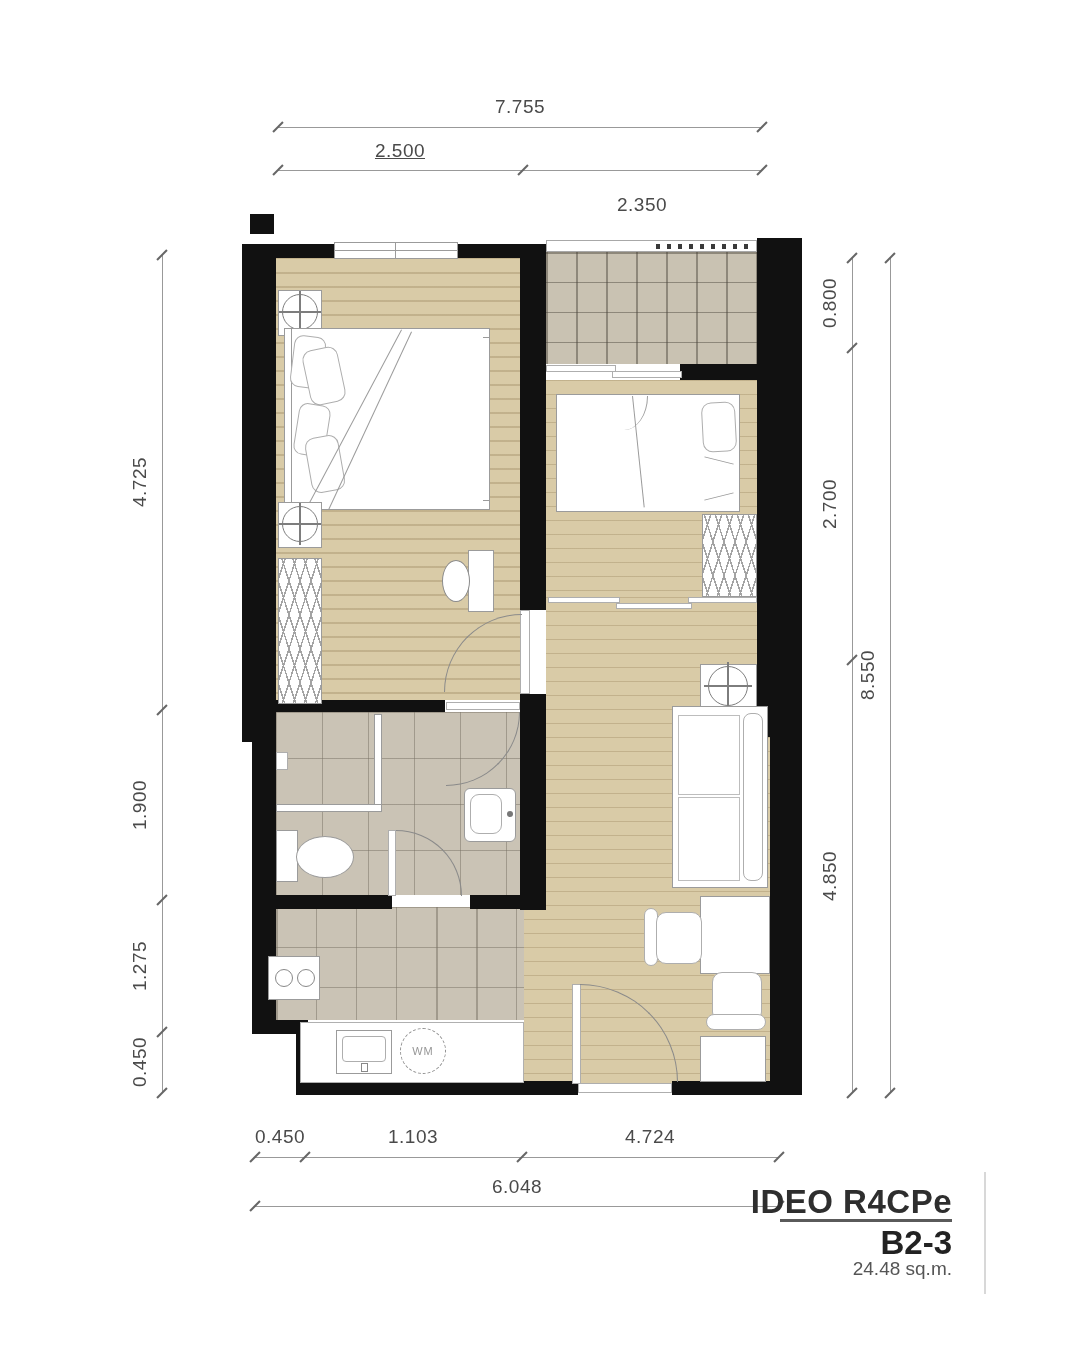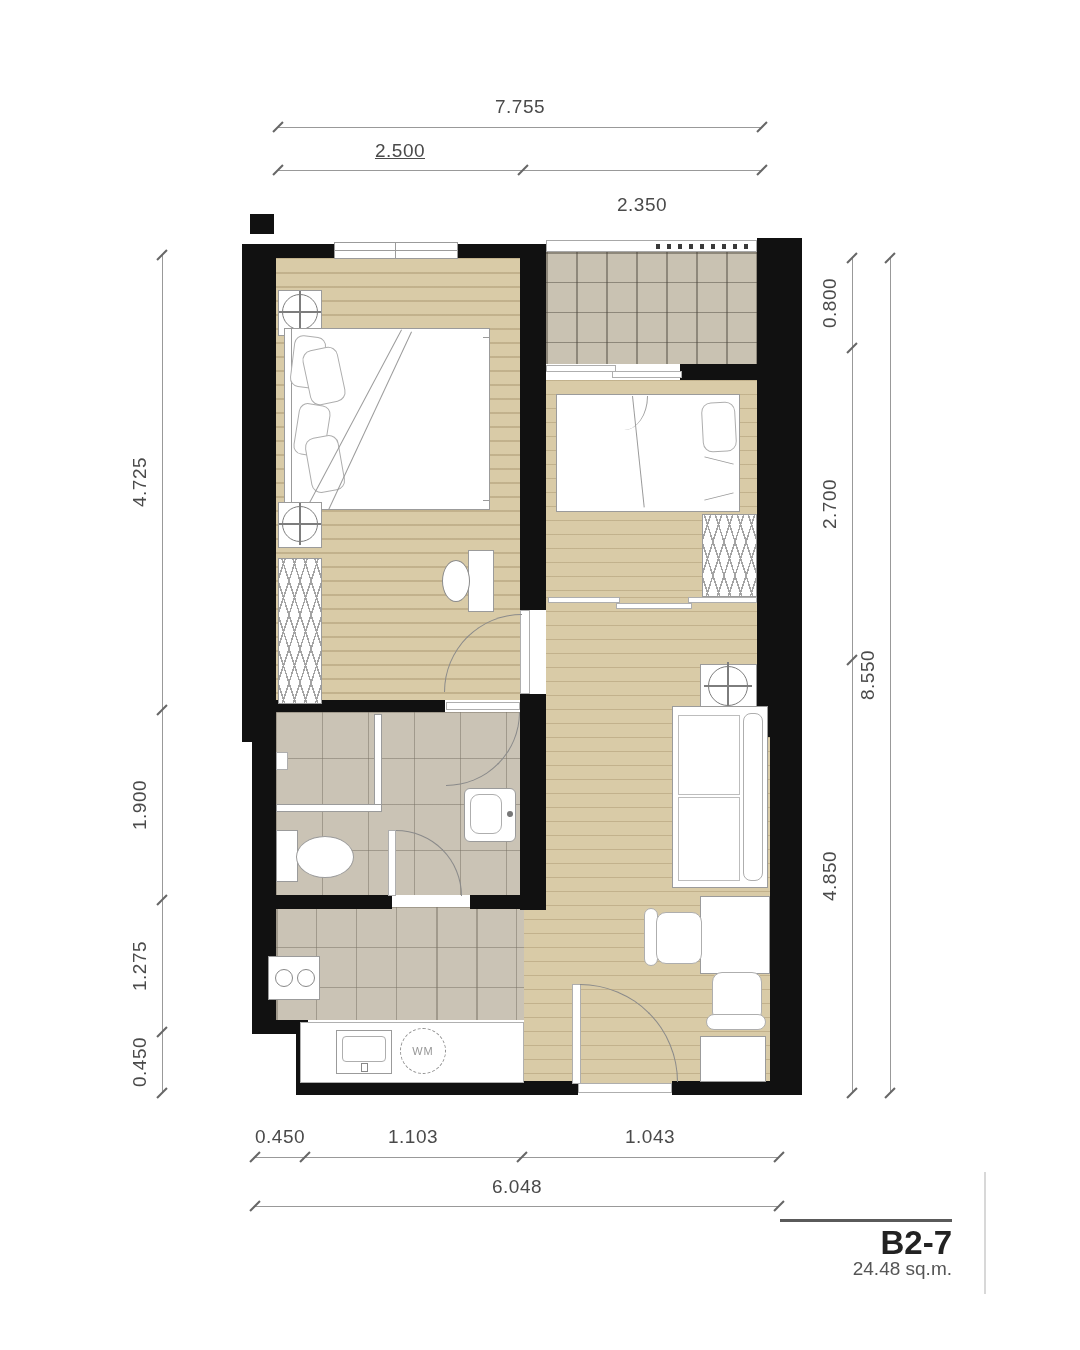--- a/index.html
+++ b/index.html
@@ -189,24 +189,25 @@
   <div class="tk" style="left:890px;top:1093px;"></div>
   <div class="dlab v" style="left:823px;top:664px;">8.550</div>
 
   <div class="dimline" style="left:255px;top:1157px;width:524px;height:1px;"></div>
   <div class="tk" style="left:255px;top:1157px;"></div>
   <div class="tk" style="left:305px;top:1157px;"></div>
   <div class="tk" style="left:522px;top:1157px;"></div>
   <div class="tk" style="left:779px;top:1157px;"></div>
   <div class="dlab" style="left:235px;top:1126px;">0.450</div>
   <div class="dlab" style="left:368px;top:1126px;">1.103</div>
-  <div class="dlab" style="left:605px;top:1126px;">1.043</div>
+  <div class="dlab" style="left:605px;top:1126px;">4.724</div>
   <div class="dimline" style="left:255px;top:1206px;width:524px;height:1px;"></div>
   <div class="tk" style="left:255px;top:1206px;"></div>
   <div class="tk" style="left:779px;top:1206px;"></div>
   <div class="dlab" style="left:472px;top:1176px;">6.048</div>
 
+  <div class="ttl" style="top:1183px;font-size:33px;font-weight:600;letter-spacing:.5px;">IDEO R4CPe</div>
   <div class="abs" style="left:780px;top:1219px;width:172px;height:2.5px;background:#5a5a5a;"></div>
-  <div class="ttl" style="top:1224px;font-size:33px;font-weight:600;color:#222;">B2-7</div>
+  <div class="ttl" style="top:1224px;font-size:33px;font-weight:600;color:#222;">B2-3</div>
   <div class="ttl" style="top:1258px;font-size:19px;color:#555;">24.48 sq.m.</div>
   <div class="abs" style="left:984px;top:1172px;width:2px;height:122px;background:#d8d8d8;"></div>
 
 </div>
 
 </body></html>

